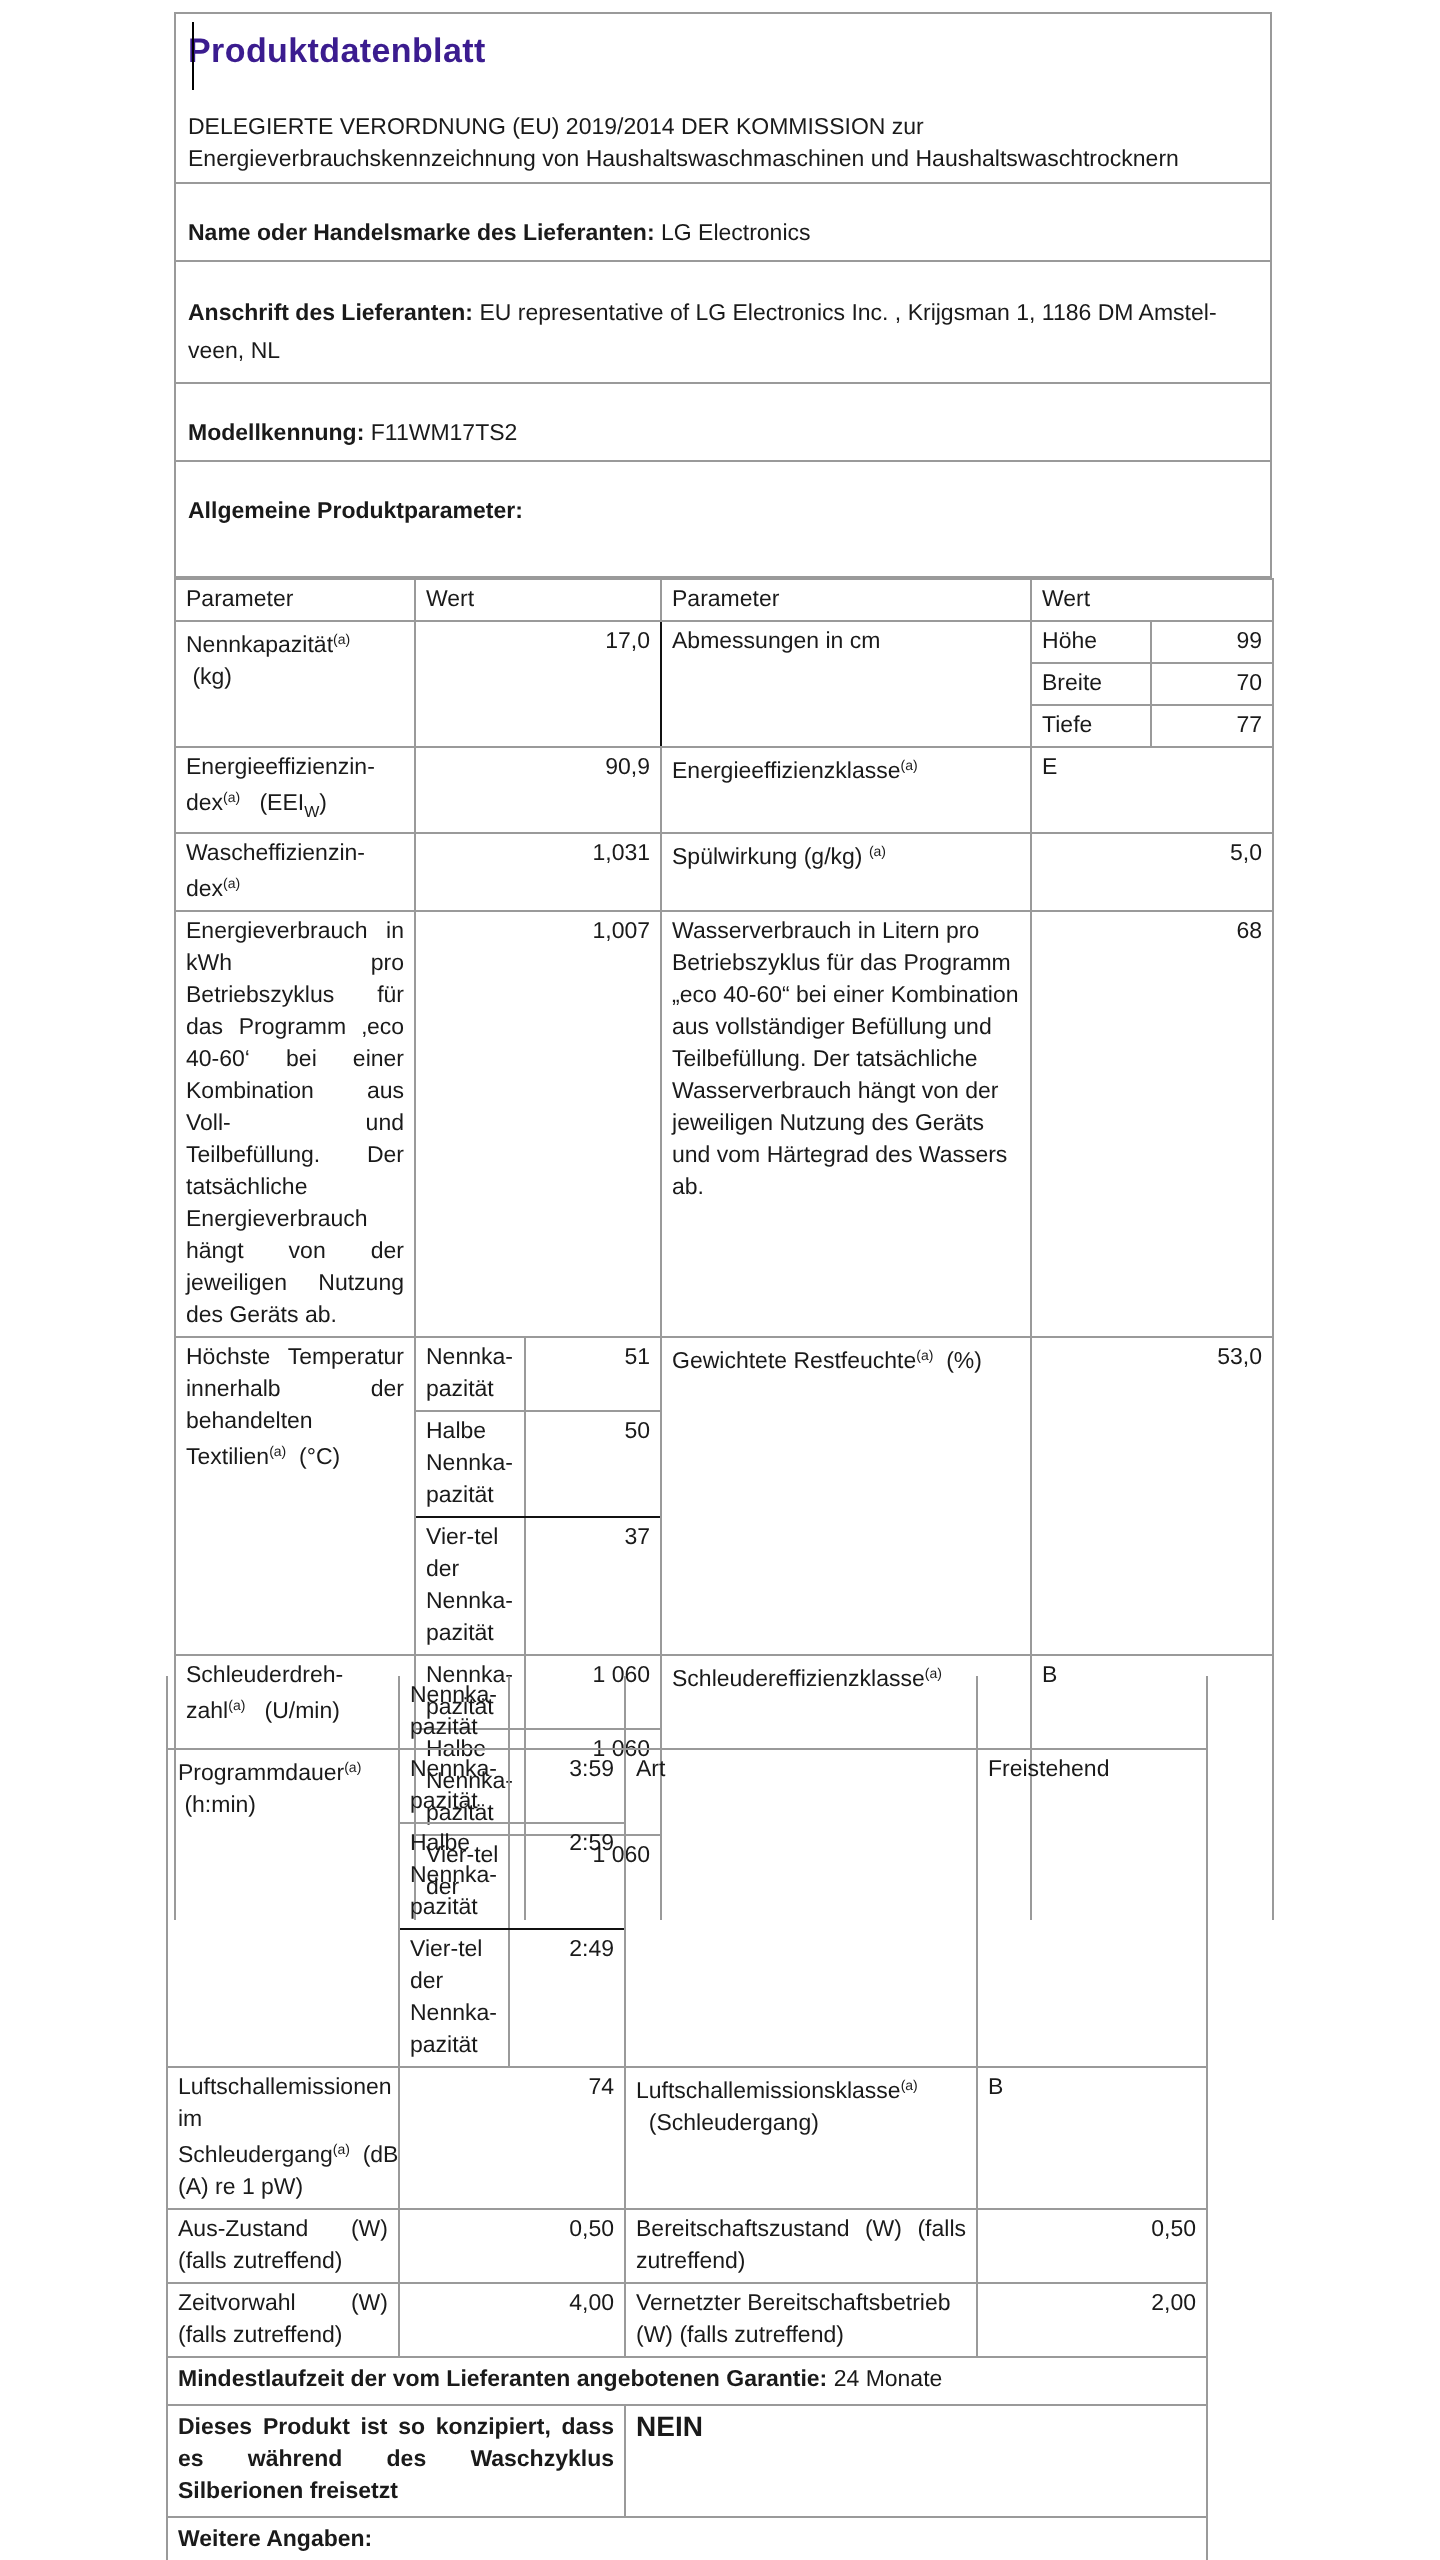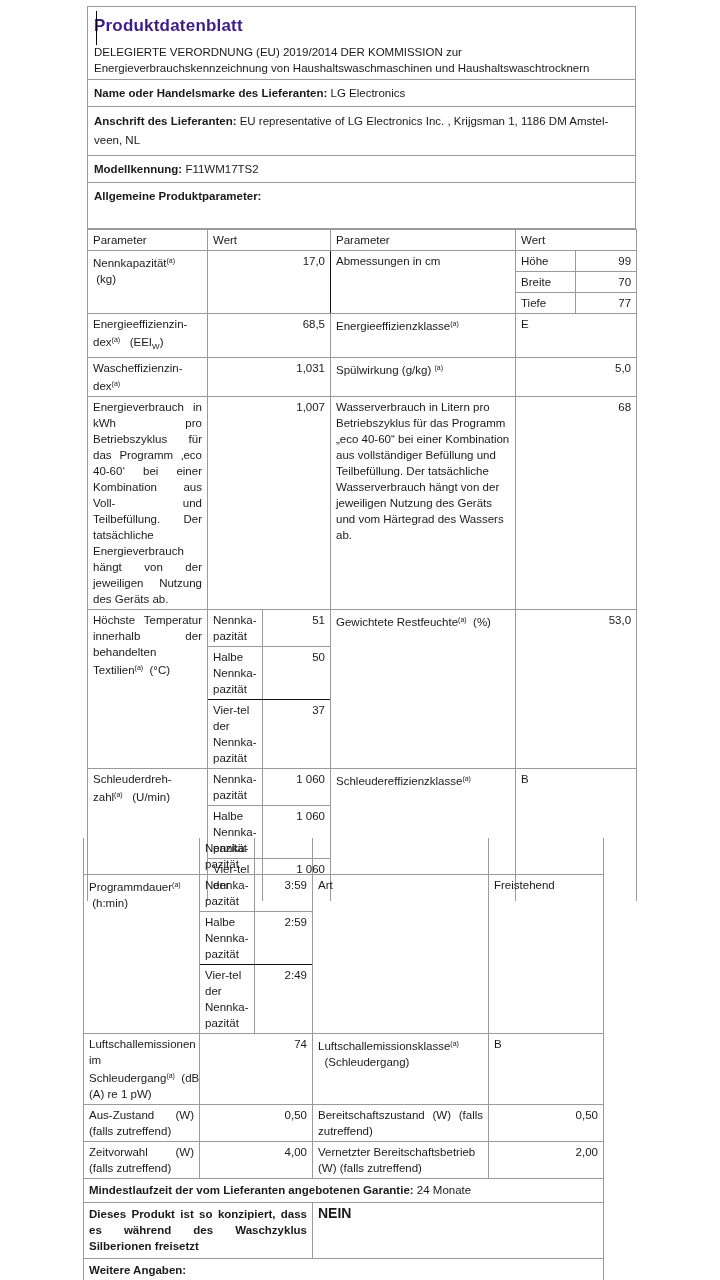--- a/index.html
+++ b/index.html
@@ -4,21 +4,21 @@
 <style>
   html, body { margin: 0; padding: 0; background: #ffffff; }
   body { width: 720px; height: 1280px; position: relative; overflow: hidden;
          font-family: "Liberation Sans", "DejaVu Sans", sans-serif; color: #1a1a1a; font-size: 11.5px; }
   .seg { position: absolute; }
   #seg1 { left: 87px; top: 6px; width: 549px; }
   #seg2 { left: 83px; top: 838px; width: 520px; }
   .title { font-size: 17px; font-weight: bold; color: #3b1c8f; padding: 3px 6px 0 6px; position: relative; line-height: 32px; letter-spacing: 0.2px; }
   .cursor { position: absolute; left: 8px; top: 4px; width: 1px; height: 34px; background: #000; }
   .frame { border-left: 1px solid #9a9a9a; border-right: 1px solid #9a9a9a; }
-  .row { border-bottom: 1px solid #9a9a9a; padding: 3px 6px; line-height: 16px; }
+  .row { border-bottom: 1px solid #9a9a9a; padding: 3px 6px; line-height: 16px; margin-top: 12px; }
   .b { font-weight: bold; }
   table { border-collapse: collapse; table-layout: fixed; width: 100%; }
   td { border: 1px solid #9a9a9a; vertical-align: top; padding: 2px 5px; line-height: 16px; font-size: 11.5px; }
   td.num { text-align: right; }
   td.just { text-align: justify; }
   td.nbt { border-top: none; }
   td.nbb { border-bottom: none; }
   sup { font-size: 7px; vertical-align: 4px; }
   sub { font-size: 8px; }
   .dark-l { border-left: 1px solid #111 !important; }
@@ -86,21 +86,21 @@
     </tr>
     <tr>
       <td>Tiefe</td>
       <td class="num">77</td>
     </tr>
 
     <tr>
       <td>
         <span>Energieeffizienzin-dex</span><sup>(a)</sup>&nbsp;&nbsp;&nbsp;<span>(EEI</span><sub>W</sub><span>)</span>
       </td>
-      <td colspan="2" class="num">68,5</td>
+      <td colspan="2" class="num">90,9</td>
       <td><span>Energieeffizienzklasse</span><sup>(a)</sup></td>
       <td colspan="2">E</td>
     </tr>
 
     <tr>
       <td><span>Wascheffizienzin-dex</span><sup>(a)</sup></td>
       <td colspan="2" class="num">1,031</td>
       <td><span>Spülwirkung (g/kg)</span> <sup>(a)</sup></td>
       <td colspan="2" class="num">5,0</td>
     </tr>

